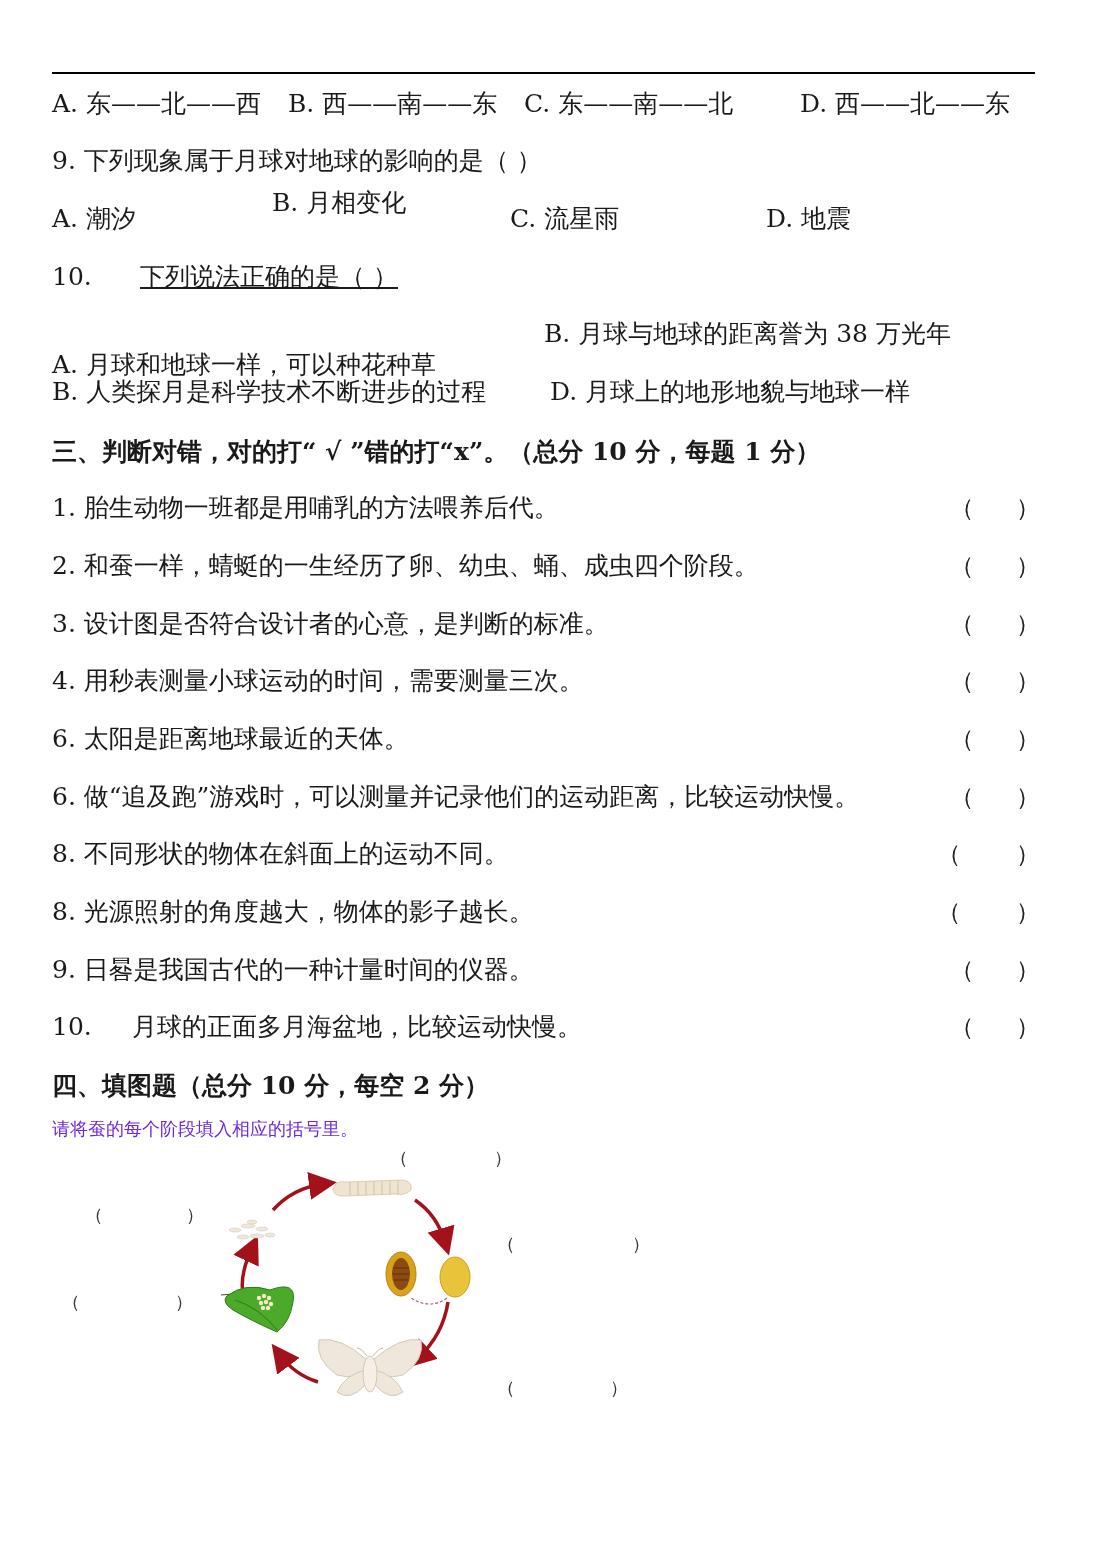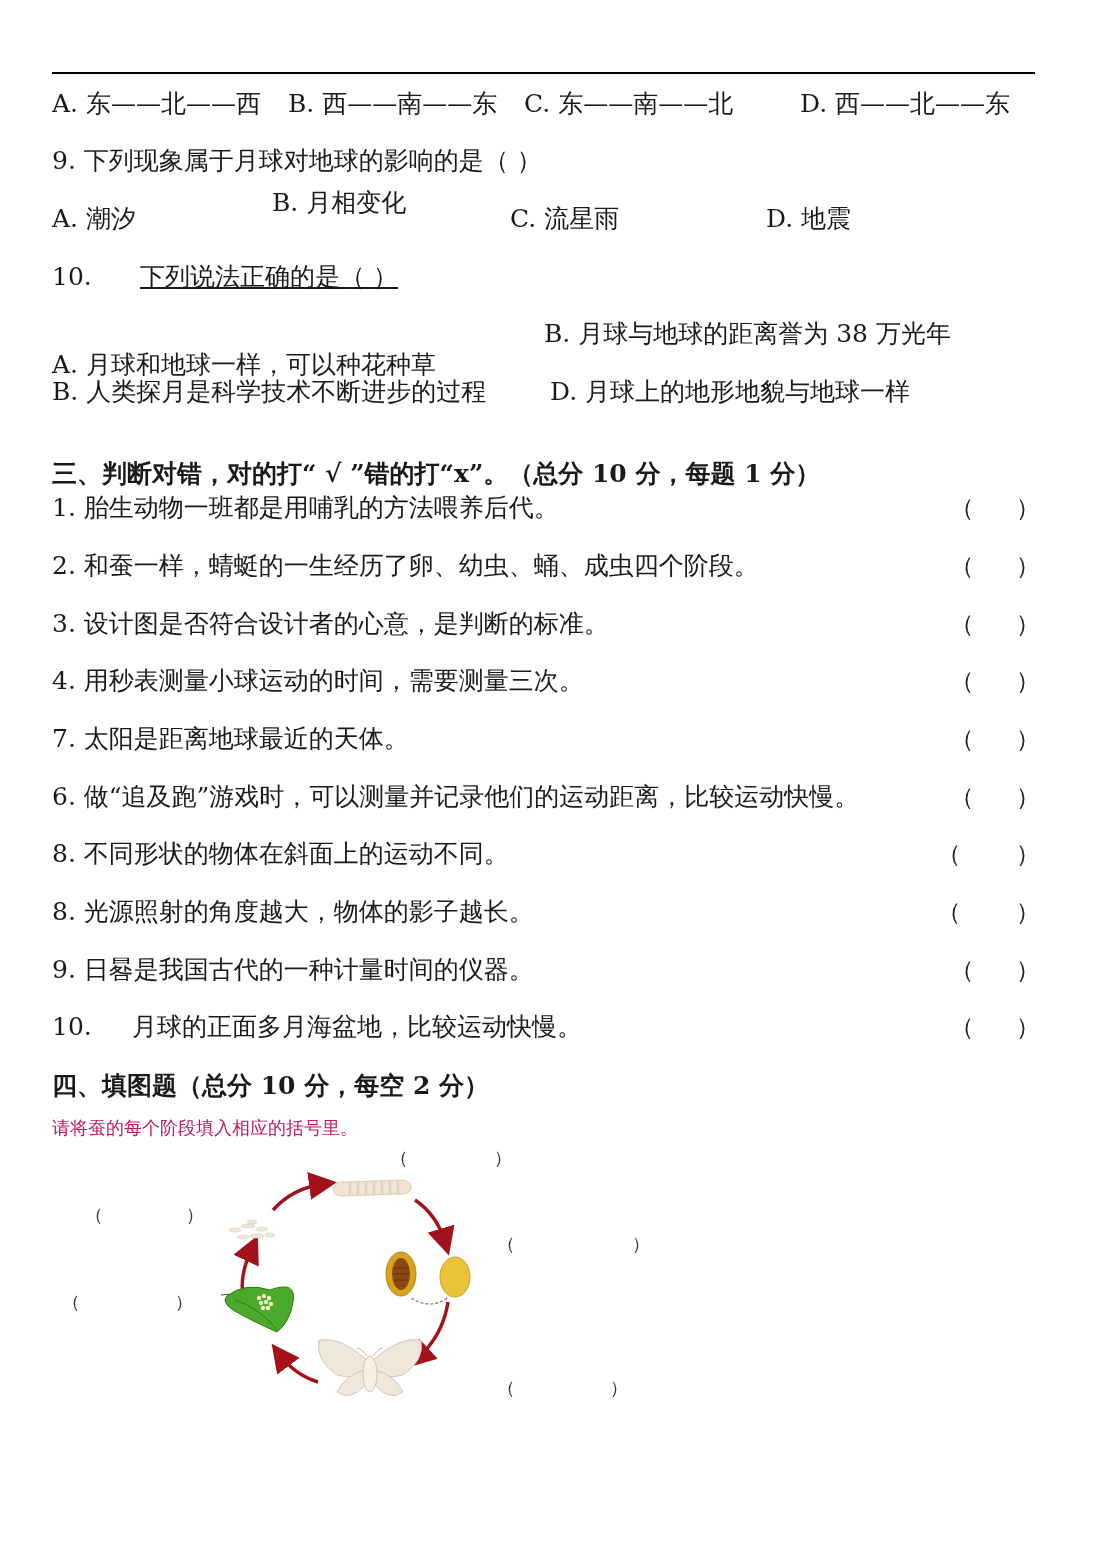--- a/index.html
+++ b/index.html
@@ -6,21 +6,21 @@
   body {
     width: 1102px; height: 1559px; position: relative; overflow: hidden;
     font-family: "DejaVu Serif", "Liberation Serif", serif;
     color: #1a1a1a;
   }
   .rule { position: absolute; left: 52px; top: 72px; width: 983px; height: 2px; background: #000; }
   .line { position: absolute; left: 52px; font-size: 25px; line-height: 32px; white-space: nowrap; }
   .opt { position: absolute; font-size: 25px; line-height: 32px; white-space: nowrap; }
   .heading { position: absolute; left: 52px; font-size: 25px; font-weight: bold; line-height: 32px; white-space: nowrap; }
   .paren { position: absolute; font-size: 24px; line-height: 32px; color: #222; }
-  .small { position: absolute; left: 52px; font-size: 18px; line-height: 24px; color: #be185d; font-family: Liberation Mono, monospace; }
+  .small { position: absolute; left: 52px; font-size: 18px; line-height: 24px; color: #6d28d9; }
   .dparen { position: absolute; font-size: 18px; line-height: 22px; color: #333; }
   .diagram { position: absolute; left: 215px; top: 1170px; width: 270px; height: 230px; }
 </style>
 </head>
 <body>
 
 <div class="rule"></div>
 
 <div class="opt" style="left:52px; top:88px;">A. 东——北——西</div>
 <div class="opt" style="left:288px; top:88px;">B. 西——南——东</div>
@@ -33,39 +33,39 @@
 <div class="opt" style="left:510px; top:203px;">C.  流星雨</div>
 <div class="opt" style="left:766px; top:203px;">D. 地震</div>
 
 <div class="opt" style="left:52px; top:261px;">10.</div>
 <div class="opt" style="left:140px; top:261px;text-decoration:underline;">下列说法正确的是（   ）</div>
 <div class="opt" style="left:52px; top:318px;margin-top:31px;">A. 月球和地球一样，可以种花种草</div>
 <div class="opt" style="left:544px; top:318px;">B. 月球与地球的距离誉为 38 万光年</div>
 <div class="opt" style="left:52px; top:376px;">B. 人类探月是科学技术不断进步的过程</div>
 <div class="opt" style="left:550px; top:376px;">D. 月球上的地形地貌与地球一样</div>
 
-<div class="heading" style="top:458px;text-align:center;">三、判断对错，对的打“ √ ”错的打“x”。（总分 10 分，每题 1 分）</div>
+<div class="heading" style="top:436px;text-align:center;">三、判断对错，对的打“ √ ”错的打“x”。（总分 10 分，每题 1 分）</div>
 
 <div class="line" style="top:492px;">1. 胎生动物一班都是用哺乳的方法喂养后代。</div>
 <div class="paren" style="left:950px; top:492px;">（</div>
 <div class="paren" style="left:1016px; top:492px;">）</div>
 
 <div class="line" style="top:550px;">2. 和蚕一样，蜻蜓的一生经历了卵、幼虫、蛹、成虫四个阶段。</div>
 <div class="paren" style="left:950px; top:550px;">（</div>
 <div class="paren" style="left:1016px; top:550px;">）</div>
 
 <div class="line" style="top:608px;">3. 设计图是否符合设计者的心意，是判断的标准。</div>
 <div class="paren" style="left:950px; top:608px;">（</div>
 <div class="paren" style="left:1016px; top:608px;">）</div>
 
 <div class="line" style="top:665px;">4. 用秒表测量小球运动的时间，需要测量三次。</div>
 <div class="paren" style="left:950px; top:665px;">（</div>
 <div class="paren" style="left:1016px; top:665px;">）</div>
 
-<div class="line" style="top:723px;">7. 太阳是距离地球最近的天体。</div>
+<div class="line" style="top:723px;">6. 太阳是距离地球最近的天体。</div>
 <div class="paren" style="left:950px; top:723px;">（</div>
 <div class="paren" style="left:1016px; top:723px;">）</div>
 
 <div class="line" style="top:781px;">6. 做“追及跑”游戏时，可以测量并记录他们的运动距离，比较运动快慢。</div>
 <div class="paren" style="left:950px; top:781px;">（</div>
 <div class="paren" style="left:1016px; top:781px;">）</div>
 
 <div class="line" style="top:838px;">8. 不同形状的物体在斜面上的运动不同。</div>
 <div class="paren" style="left:937px; top:838px;">（</div>
 <div class="paren" style="left:1016px; top:838px;">）</div>

